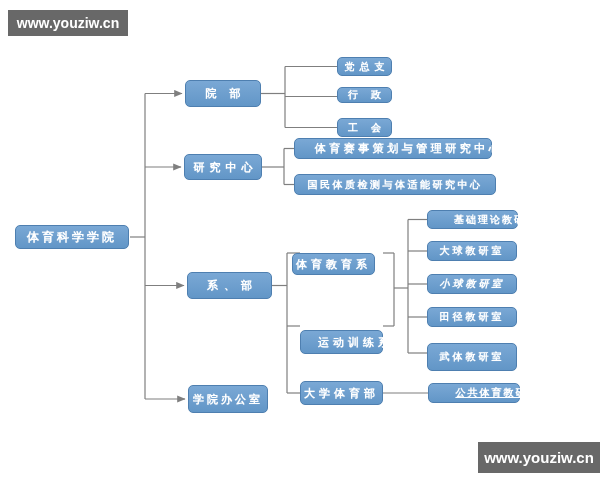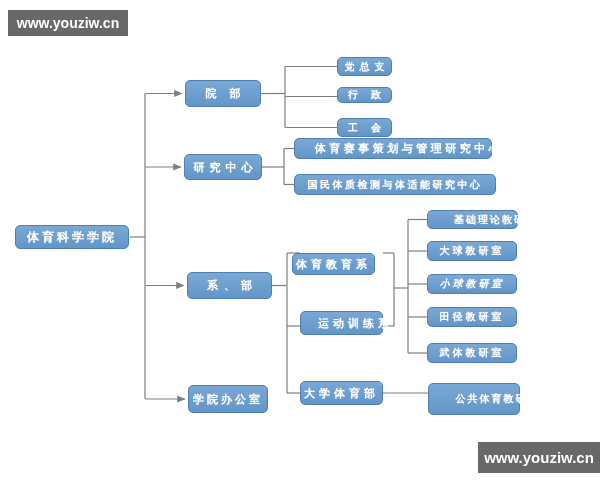--- a/index.html
+++ b/index.html
@@ -29,28 +29,28 @@
   .n-root{left:15px;top:225px;width:114px;height:24px;font-size:12px;letter-spacing:3px;}
   .n-b1{left:185px;top:80px;width:76px;height:27px;}
   .n-b1c1{left:337px;top:57px;width:55px;height:19px;font-size:10px;letter-spacing:5px;text-indent:5px;}
   .n-b1c2{left:337px;top:87px;width:55px;height:16px;font-size:10px;}
   .n-b1c3{left:337px;top:118px;width:55px;height:19px;font-size:10px;}
   .n-b2{left:184px;top:154px;width:78px;height:26px;font-size:11px;letter-spacing:5px;text-indent:5px;}
   .n-b2c1{left:294px;top:138px;width:198px;height:21px;}
   .n-b2c2{left:294px;top:174px;width:202px;height:21px;}
   .n-b3{left:187px;top:272px;width:85px;height:27px;}
   .n-b3d1{left:292px;top:241px;width:83px;height:22px;margin-top:12px;}
-  .n-b3d2{left:300px;top:311px;width:83px;height:24px;padding-left:28px;}
+  .n-b3d2{left:300px;top:330px;width:83px;height:24px;padding-left:28px;}
   .n-b3d3{left:300px;top:381px;width:83px;height:24px;}
   .n-o1{left:427px;top:210px;width:91px;height:19px;}
   .n-o2{left:427px;top:241px;width:90px;height:20px;}
   .n-o3{left:427px;top:274px;width:90px;height:20px;font-style:italic;}
   .n-o4{left:427px;top:307px;width:90px;height:20px;}
-  .n-o5{left:427px;top:343px;width:90px;height:20px;}
-  .n-pub{left:428px;top:383px;width:92px;height:32px;}
+  .n-o5{left:427px;top:343px;width:90px;height:28px;}
+  .n-pub{left:428px;top:383px;width:92px;height:20px;text-decoration:underline;}
   .n-b4{left:188px;top:385px;width:80px;height:28px;font-size:11px;letter-spacing:3px;}
 
   .banner{
     position:absolute;z-index:3;background:#686868;color:#fff;
     display:flex;align-items:center;justify-content:center;
     font-weight:bold;font-family:"Liberation Sans",sans-serif;
   }
   .banner-top{left:8px;top:10px;width:120px;height:26px;font-size:14px;}
   .banner-bottom{left:478px;top:442px;width:122px;height:31px;font-size:15px;}
 </style>

